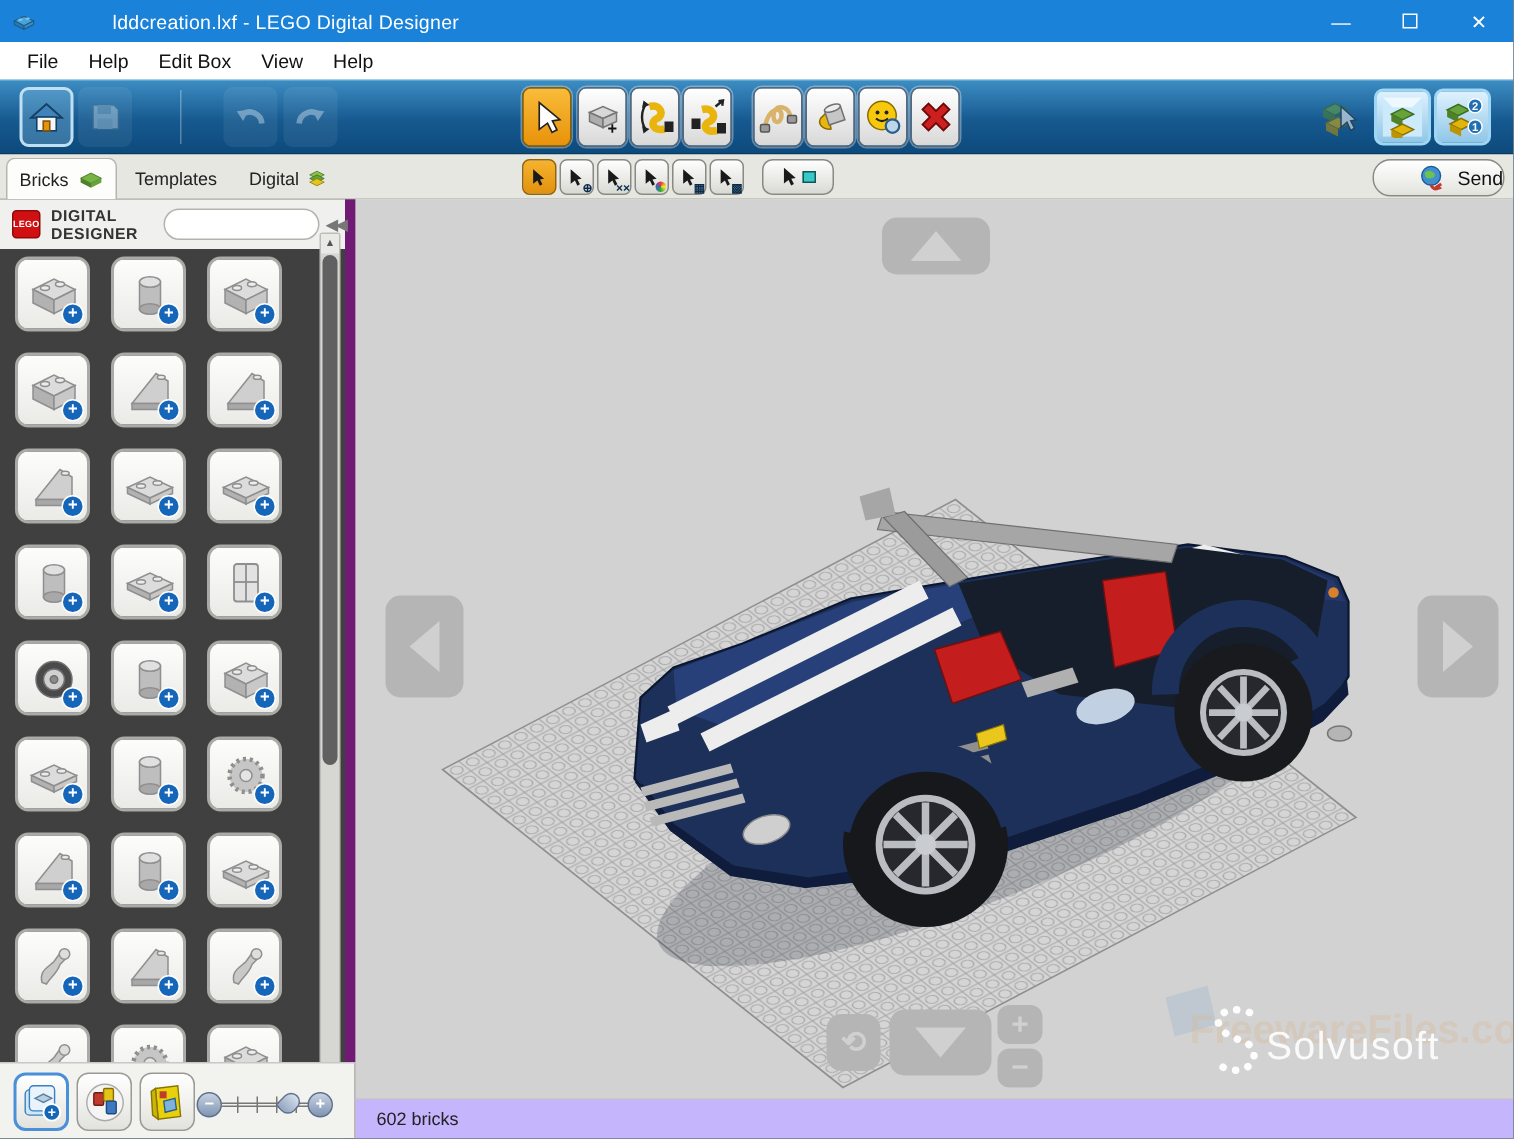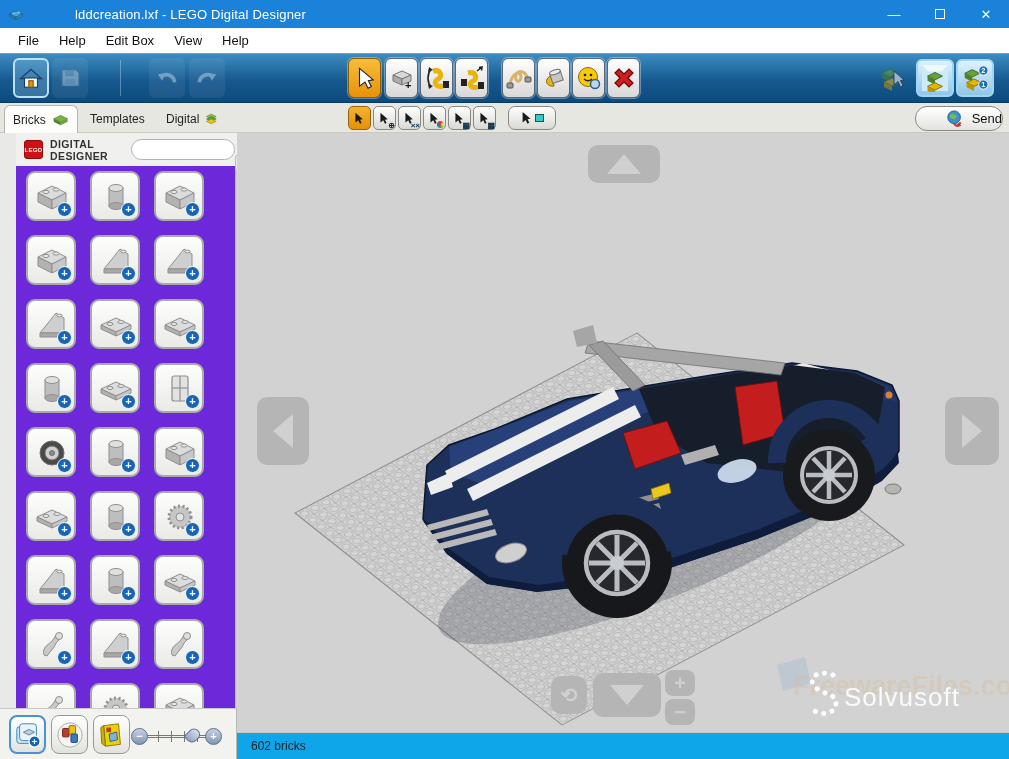--- a/index.html
+++ b/index.html
@@ -37,21 +37,21 @@
   .tab.active{background:#fdfdfc;border:1px solid #b5b5b0;border-bottom:none;border-radius:6px 6px 0 0;}
   .subtools{position:absolute;left:348px;top:3px;display:flex;gap:2px;}
   .sbtn{width:23px;height:24px;border:1px solid #8a8a85;border-radius:5px;background:linear-gradient(#fefefe,#d9d9d4);display:flex;align-items:center;justify-content:center;position:relative;}
   .sbtn.active{background:linear-gradient(#f6b32e,#e1910e);border-color:#93650a;}
   .sbtn .badge{position:absolute;right:0px;bottom:-1px;font-size:8px;line-height:8px;color:#0a2a4a;font-weight:bold;}
   .sbtn .colorwheel{position:absolute;right:1px;bottom:1px;width:7px;height:7px;border-radius:50%;background:conic-gradient(#e33,#ee3,#3a3,#36c,#e33);}
   .sbtn-wide{position:absolute;left:508px;top:3px;width:48px;height:24px;border:1px solid #8a8a85;border-radius:7px;background:linear-gradient(#fefefe,#d9d9d4);display:flex;align-items:center;justify-content:center;}
   .sendbtn{position:absolute;right:6px;top:3px;width:88px;height:25px;border:1px solid #8a8a85;border-radius:12px;background:linear-gradient(#ffffff,#e3e3de);display:flex;align-items:center;gap:8px;padding-left:8px;font-size:13px;color:#111;justify-content:flex-end;}
 
   
-  .sidebar{position:absolute;left:16px;top:133px;width:237px;height:626px;background:#6d28d9;border-right:1px solid #701a75;}
+  .sidebar{position:absolute;left:0;top:133px;width:237px;height:626px;background:#404040;border-right:7px solid #701a75;}
   .sb-header{position:absolute;left:0;top:0;width:100%;height:33px;background:#f0f0ee;display:flex;align-items:center;padding-left:8px;}
   .legobadge{width:19px;height:19px;background:#d01012;border:1px solid #8d0a0c;border-radius:3px;color:#fff;font-size:6px;font-weight:bold;display:flex;align-items:center;justify-content:center;letter-spacing:.2px;}
   .brand{font-size:10.5px;font-weight:bold;color:#33332f;margin-left:7px;letter-spacing:.4px;}
   .searchbox{margin-left:10px;width:104px;height:21px;border:1px solid #b3b3ae;border-radius:11px;background:#fff;padding:0 8px;font-size:11px;outline:none;}
   .collapse{margin-left:4px;font-size:11px;color:#777;letter-spacing:-2px;}
   .palette{position:absolute;left:0;top:33px;width:218px;height:542px;overflow:hidden;}
   .cell{position:absolute;width:50px;height:50px;border:2px solid #a9aba6;border-radius:9px;background:linear-gradient(#fdfdfc,#eaeae7);}
   .cell svg{position:absolute;left:4px;top:3px;}
   .plus{position:absolute;right:2px;bottom:2px;width:15px;height:15px;border-radius:50%;background:#1566b8;border:1.5px solid #fff;color:#fff;font-size:11px;font-weight:bold;line-height:12px;text-align:center;}
   
@@ -71,21 +71,21 @@
   
   .canvas{position:absolute;left:237px;top:133px;width:772px;height:599px;background:#d2d2d2;}
   .navbtn{position:absolute;background:#b5b5b5;border-radius:10px;display:flex;align-items:center;justify-content:center;}
   .tri-up{width:0;height:0;border-left:17px solid transparent;border-right:17px solid transparent;border-bottom:20px solid #d0d0d0;}
   .tri-down{width:0;height:0;border-left:17px solid transparent;border-right:17px solid transparent;border-top:20px solid #d0d0d0;}
   .tri-left{width:0;height:0;border-top:17px solid transparent;border-bottom:17px solid transparent;border-right:20px solid #d0d0d0;}
   .tri-right{width:0;height:0;border-top:17px solid transparent;border-bottom:17px solid transparent;border-left:20px solid #d0d0d0;}
   .glyph{color:#d0d0d0;font-size:20px;font-weight:bold;line-height:1;}
 
   
-  .statusbar{position:absolute;left:237px;top:732px;width:772px;height:27px;background:#0ea5e9;border-top:1px solid #c8c8c4;display:flex;align-items:center;padding-left:14px;font-size:12px;color:#222;}
+  .statusbar{position:absolute;left:237px;top:732px;width:772px;height:27px;background:#c4b5fd;border-top:1px solid #c8c8c4;display:flex;align-items:center;padding-left:14px;font-size:12px;color:#222;}
 </style>
 </head>
 <body>
 
 <svg width="0" height="0" style="position:absolute">
   <defs>
     <g id="sym-brick" stroke="#8f8f8f" stroke-width="1">
       <polygon points="6,17 20,10 34,17 20,24" fill="#dcdcdc"></polygon>
       <polygon points="6,17 20,24 20,33 6,26" fill="#b2b2b2"></polygon>
       <polygon points="34,17 20,24 20,33 34,26" fill="#c8c8c8"></polygon>

